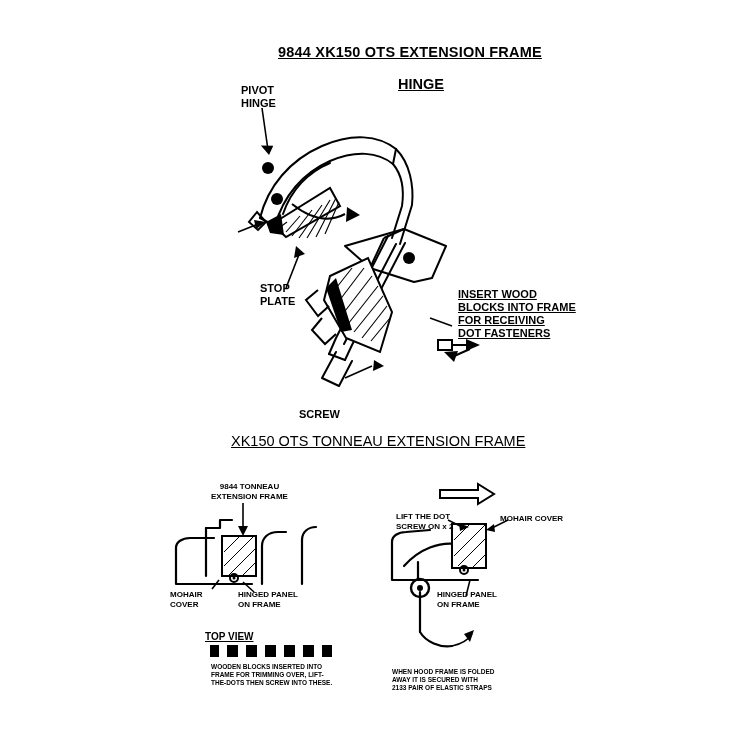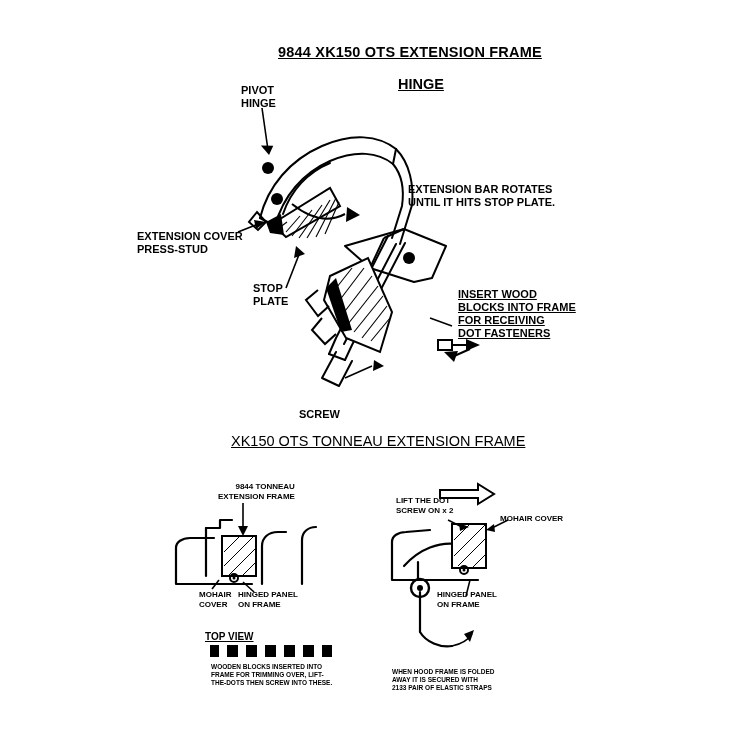--- a/index.html
+++ b/index.html
@@ -273,53 +273,49 @@
       <path d="M452 646 C 462 644, 468 640, 472 634"></path>
     </g>
     <polygon points="459,523 469,527 460,531" fill="#000"></polygon>
     <polygon points="494,524 486,530 495,532" fill="#000"></polygon>
     <polygon points="474,630 470,642 464,634" fill="#000"></polygon>
   </svg>
 
   <div class="abs callout" style="left:241px; top:84px; ">PIVOT
 HINGE</div>
 
-  <div class="abs callout" style="left:408px; top:183px;">EXTENSION BAR ROTATES
-UNTIL IT HITS STOP PLATE.</div>
-
-  <div class="abs callout" style="left:137px; top:230px;">EXTENSION COVER
-PRESS-STUD</div>
-
-  <div class="abs callout" style="left:253px; top:282px;">STOP
+
+
+  <div class="abs callout" style="left:260px; top:282px;">STOP
 PLATE</div>
 
   <div class="abs callout" style="left:458px; top:288px;text-decoration:underline;">INSERT WOOD
 BLOCKS INTO FRAME
 FOR RECEIVING
 DOT FASTENERS</div>
 
   <div class="abs callout" style="left:299px; top:374px;margin-top:34px;">SCREW</div>
 
-  <div class="abs callout-sm" style="left:218px; top:482px; text-align:right;">9844 TONNEAU
+  <div class="abs callout-sm" style="left:211px; top:482px; text-align:center;">9844 TONNEAU
 EXTENSION FRAME</div>
 
-  <div class="abs callout-sm" style="left:199px; top:590px;">MOHAIR
+  <div class="abs callout-sm" style="left:170px; top:590px;">MOHAIR
 COVER</div>
 
   <div class="abs callout-sm" style="left:238px; top:590px;">HINGED PANEL
 ON FRAME</div>
 
   <div class="abs topview-label" style="left:205px; top:631px;">TOP VIEW</div>
 
   <div class="abs callout-xs" style="left:211px; top:663px;">WOODEN BLOCKS INSERTED INTO
 FRAME FOR TRIMMING OVER, LIFT-
 THE-DOTS THEN SCREW INTO THESE.</div>
 
 
-  <div class="abs callout-sm" style="left:396px; top:496px;">LIFT THE DOT
+  <div class="abs callout-sm" style="left:396px; top:512px;">LIFT THE DOT
 SCREW ON x 2</div>
 
   <div class="abs callout-sm" style="left:500px; top:514px;">MOHAIR COVER</div>
 
   <div class="abs callout-sm" style="left:437px; top:590px;">HINGED PANEL
 ON FRAME</div>
 
   <div class="abs callout-xs" style="left:392px; top:668px;">WHEN HOOD FRAME IS FOLDED
 AWAY IT IS SECURED WITH
 2133 PAIR OF ELASTIC STRAPS</div>

